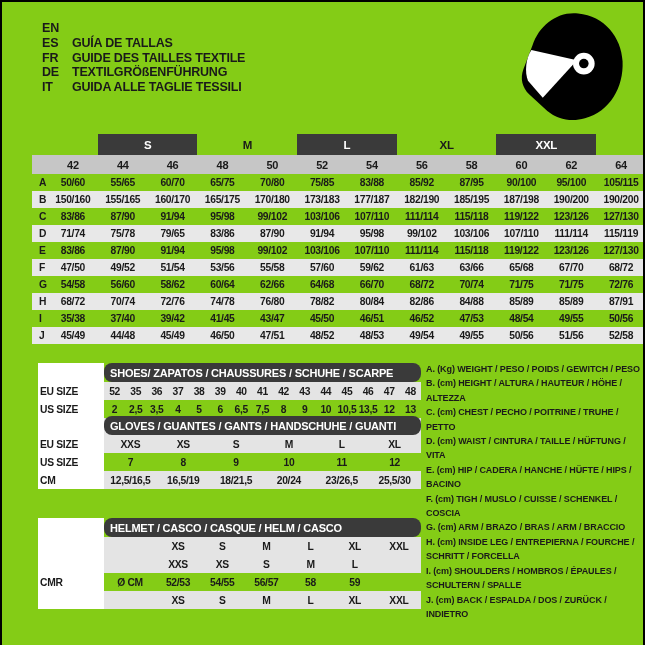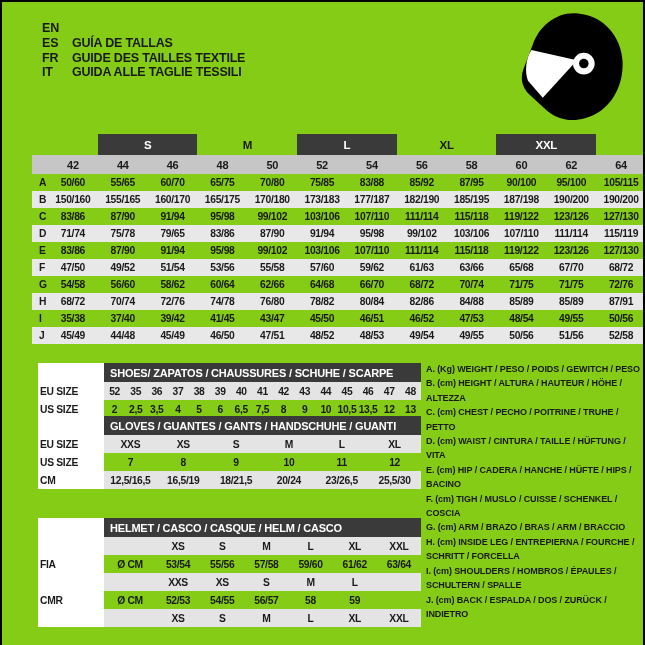--- a/index.html
+++ b/index.html
@@ -25,21 +25,21 @@
   .main-table tr.group-row td.dark{background:#3a3a3a;color:#fff;}
   .main-table tr.group-row td.plain{color:#1a1a1a;}
   .main-table tr.sizes-row td{background:#c6c6c6;height:19px;font-size:11px;}
   .main-table td.letter{text-align:left;padding-left:7px;}
   .main-table tr.alt td{background:#e8e8e8;}
   
   .sub-table{position:absolute;font-size:10.3px;letter-spacing:-0.3px;width:383px;}
   .sub-table td{text-align:center;height:18px;}
   .sub-table td.slabel{text-align:left;background:#fff;padding-left:2px;}
   .sub-table tr.title-row td{height:19px;}
-  .sub-table tr.title-row td.title{background:#3a3a3a;color:#fff;text-align:left;padding-left:6px;font-size:11px;letter-spacing:-0.2px;}
+  .sub-table tr.title-row td.title{background:#3a3a3a;color:#fff;text-align:left;padding-left:6px;font-size:11px;letter-spacing:-0.2px;border-radius:8px;}
   .sub-table tr.gray td:not(.slabel){background:#e4e4e4;}
   .shoes-table{left:36px;top:361px;}
   .gloves-table{left:36px;top:414px;}
   .helmet-table{left:36px;top:516px;}
   
   .legend{position:absolute;left:424px;top:360px;width:219px;font-size:9px;font-weight:bold;line-height:14.4px;letter-spacing:-0.1px;}
 </style>
 </head>
 <body>
 
@@ -49,20 +49,24 @@
       <div class="lang-row">
         <span class="lang-code">EN</span>
       </div>
       <div class="lang-row">
         <span class="lang-code">ES</span>
         <span>GUÍA DE TALLAS</span>
       </div>
       <div class="lang-row">
         <span class="lang-code">FR</span>
         <span>GUIDE DES TAILLES TEXTILE</span>
+      </div>
+      <div class="lang-row">
+        <span class="lang-code">DE</span>
+        <span>TEXTILGRÖßENFÜHRUNG</span>
       </div>
       <div class="lang-row">
         <span class="lang-code">IT</span>
         <span>GUIDA ALLE TAGLIE TESSILI</span>
       </div>
     </div>
 
   <div class="helmet-wrap">
     <svg viewBox="0 0 100 100" aria-hidden="true">
       <path d="M58 3 C81 5 96 24 97 45 C98 68 86 89 64 95 C52 98.5 40 96 31 88.5 L15 74 C9 68 7 60 10 52 L18 31 C24 13 40 1 58 3 Z" fill="#000"></path>
@@ -412,30 +416,20 @@
         <tr class="gray">
           <td class="slabel"></td>
           <td></td>
           <td>XS</td>
           <td>S</td>
           <td>M</td>
           <td>L</td>
           <td>XL</td>
           <td>XXL</td>
         </tr>
-        <tr>
-          <td class="slabel">FIA</td>
-          <td>Ø CM</td>
-          <td>53/54</td>
-          <td>55/56</td>
-          <td>57/58</td>
-          <td>59/60</td>
-          <td>61/62</td>
-          <td>63/64</td>
-        </tr>
         <tr class="gray">
           <td class="slabel"></td>
           <td></td>
           <td>XXS</td>
           <td>XS</td>
           <td>S</td>
           <td>M</td>
           <td>L</td>
           <td></td>
         </tr>

